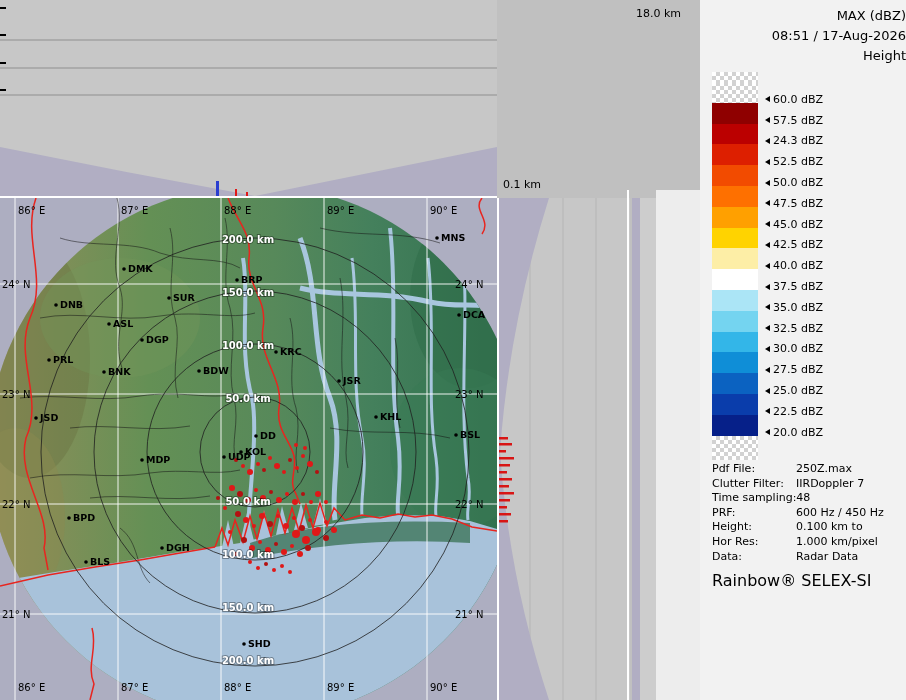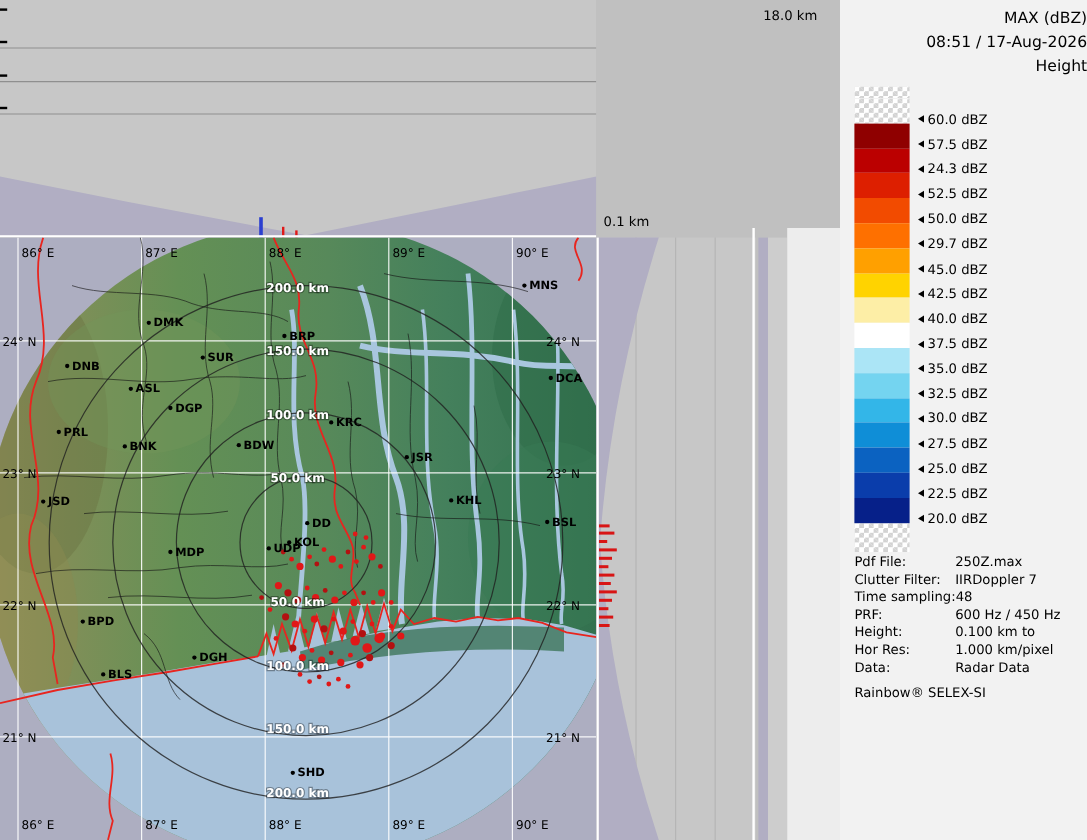--- a/index.html
+++ b/index.html
@@ -27,21 +27,21 @@
   .lg-cap{height:10px;width:46px}
   .lg-capb{height:24px;width:46px}
   .lg-row{display:flex;align-items:center;height:20.8px}
   .lg-swatch{width:46px;height:100%;flex:none}
   .lg-label{display:flex;align-items:center;font-size:11px;position:relative;top:7px;margin-left:7px;white-space:nowrap}
   .lg-arrow{width:0;height:0;border-top:3.5px solid transparent;border-bottom:3.5px solid transparent;border-right:5px solid #000;margin-right:3px}
   #info-block{position:absolute;left:12px;top:462px;width:190px}
   .info-row{display:flex;font-size:11px;line-height:14.6px}
   .info-label{width:84px;flex:none;white-space:nowrap}
   .info-value{white-space:nowrap}
-  #brand-line{margin-top:7px;font-size:11px}
+  #brand-line{margin-top:7px;font-size:16px}
   .lav-band{position:absolute;left:2px;top:198px;width:8px;height:502px;background:#b1aec3}
   .lt-band{position:absolute;left:10px;top:198px;width:16px;height:502px;background:#cdcdcd}
   .white-band{position:absolute;left:26px;top:190px;width:44px;height:510px;background:#ededed}
 </style>
 </head>
 <body>
 
 <div id="top-panel" class="abs">
   <svg width="497" height="198" viewBox="0 0 497 198">
     <rect width="497" height="198" fill="#c7c7c7"></rect>
@@ -378,21 +378,21 @@
           <div class="lg-swatch" style="background: rgb(242, 75, 0);"></div>
           <div class="lg-label">
             <span class="lg-arrow"></span>
             <span>50.0 dBZ</span>
           </div>
         </div>
         <div class="lg-row">
           <div class="lg-swatch" style="background: rgb(254, 112, 0);"></div>
           <div class="lg-label">
             <span class="lg-arrow"></span>
-            <span>29.7 dBZ</span>
+            <span>47.5 dBZ</span>
           </div>
         </div>
         <div class="lg-row">
           <div class="lg-swatch" style="background: rgb(255, 160, 0);"></div>
           <div class="lg-label">
             <span class="lg-arrow"></span>
             <span>45.0 dBZ</span>
           </div>
         </div>
         <div class="lg-row">

